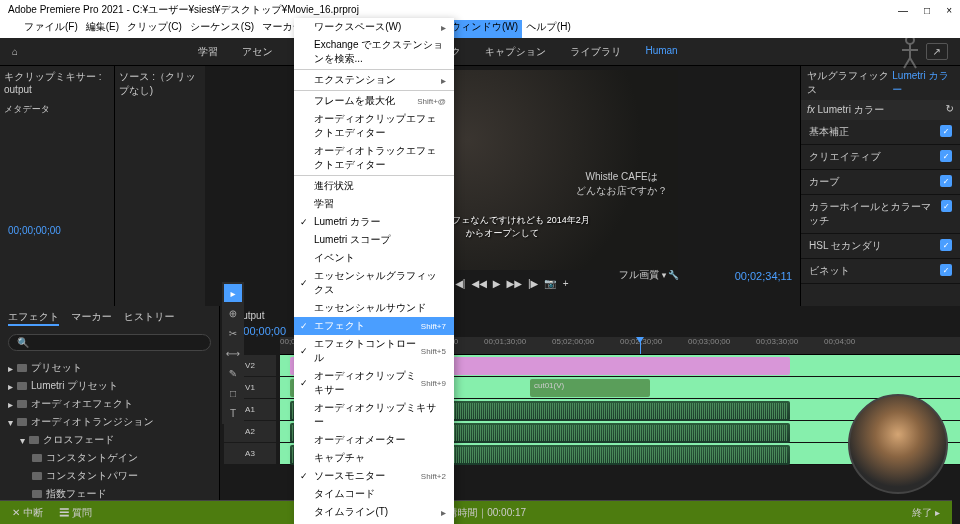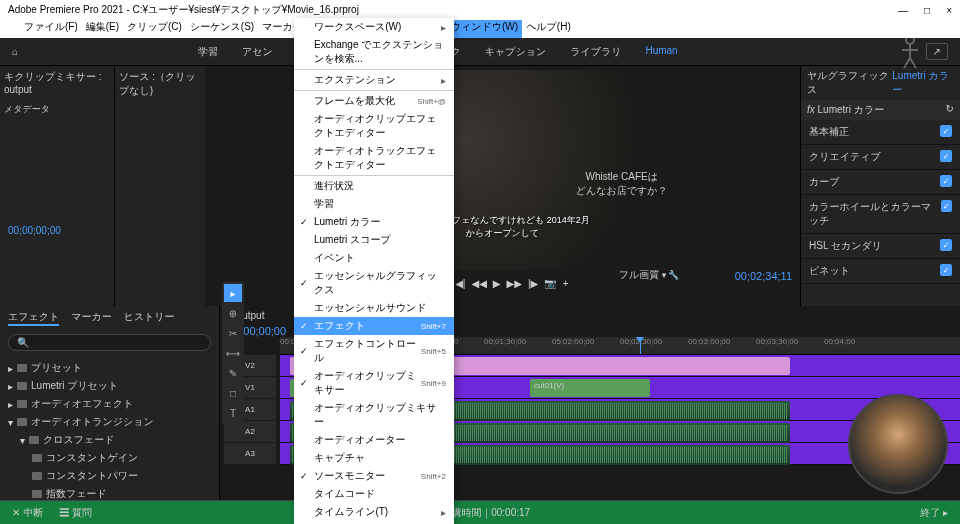--- a/index.html
+++ b/index.html
@@ -45,34 +45,34 @@
 .tree-item.i2{padding-left:24px}
 .folder-icon{display:inline-block;width:10px;height:8px;background:#666;border-radius:1px}
 .timeline{flex:1;background:#1a1a1a;position:relative}
 .tl-header{display:flex;padding:4px 8px;font-size:9px}
 .tl-tc{color:#4a9eff;font-size:11px;padding:0 8px}
 .tl-ruler{height:18px;background:#2a2a2a;border-bottom:1px solid #000;position:relative;margin-left:60px}
 .tl-ruler span{position:absolute;font-size:8px;color:#888}
 .playhead{position:absolute;left:360px;top:0;bottom:0;width:1px;background:#4a9eff;z-index:10}
 .playhead::before{content:"";position:absolute;top:0;left:-4px;border:4px solid transparent;border-top:6px solid #4a9eff}
 .tracks{margin-left:60px;position:relative}
-.track{height:22px;background:#6d28d9;border-bottom:1px solid #111;position:relative}
+.track{height:22px;background:#86efac;border-bottom:1px solid #111;position:relative}
 .track-label{position:absolute;left:-56px;width:52px;height:100%;background:#2a2a2a;display:flex;align-items:center;justify-content:center;font-size:8px}
 .clip{position:absolute;height:18px;top:2px;border-radius:2px;font-size:8px;padding:2px 4px;overflow:hidden}
 .clip-pink{background:#d896d8}
 .clip-green{background:#5a9e5a}
 .clip-audio{background:linear-gradient(#2a5a3a,#1a3a2a);height:20px}
 .waveform{position:absolute;inset:2px;background:repeating-linear-gradient(90deg,#4a8a5a 0,#4a8a5a 1px,transparent 1px,transparent 2px)}
 .tools{position:absolute;left:222px;top:282px;width:22px;background:#2a2a2a;display:flex;flex-direction:column;gap:2px;padding:2px;z-index:5}
 .tool{width:18px;height:18px;display:flex;align-items:center;justify-content:center;font-size:10px;color:#aaa}
 .tool.active{background:#4a9eff;color:#fff}
 .presenter{position:absolute;right:12px;bottom:30px;width:100px;height:100px;border-radius:50%;background:radial-gradient(circle at 50% 40%,#d4a574 0%,#8a6542 30%,#2a2a2a 70%);border:2px solid #444;overflow:hidden}
 .watermark{position:absolute;right:30px;top:30px;width:40px;height:40px;opacity:0.3}
 .watermark svg{stroke:#fff;fill:none;stroke-width:2}
-.bottombar{position:absolute;bottom:0;left:0;right:0;height:24px;background:#15803d;display:flex;align-items:center;padding:0 12px;font-size:10px;border-top:1px solid #444}
+.bottombar{position:absolute;bottom:0;left:0;right:8px;height:24px;background:#4d7c0f;display:flex;align-items:center;padding:0 12px;font-size:10px;border-top:1px solid #444}
 .bottombar .center{position:absolute;left:50%;transform:translateX(-50%)}
 .tc-display{position:absolute;left:8px;top:225px;color:#4a9eff;font-size:10px}
 </style>
 </head>
 <body>
 
 <div class="titlebar">
   <span><span>Adobe Premiere Pro 2021</span> - <span>C:¥ユーザー¥siest¥デスクトップ¥Movie_16.prproj</span></span>
   <div class="winbtns">
     <span>—</span>

